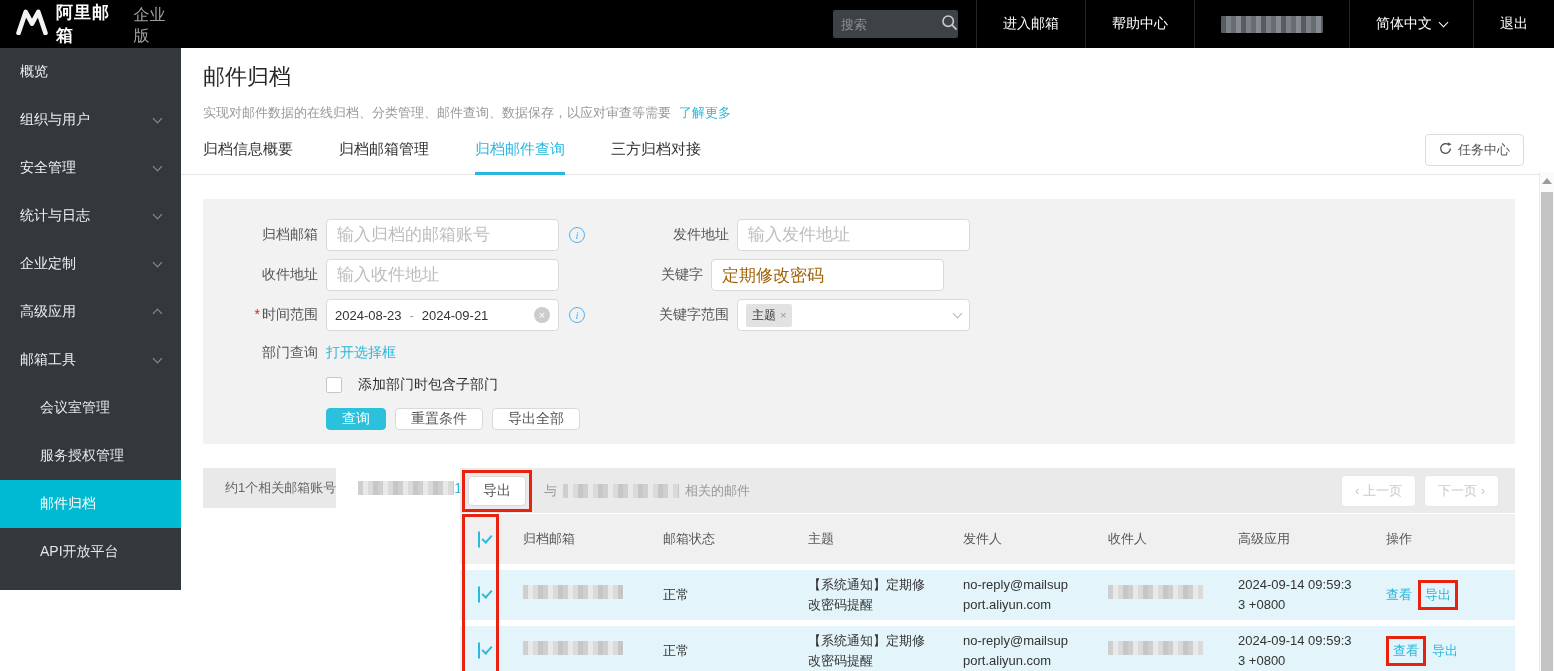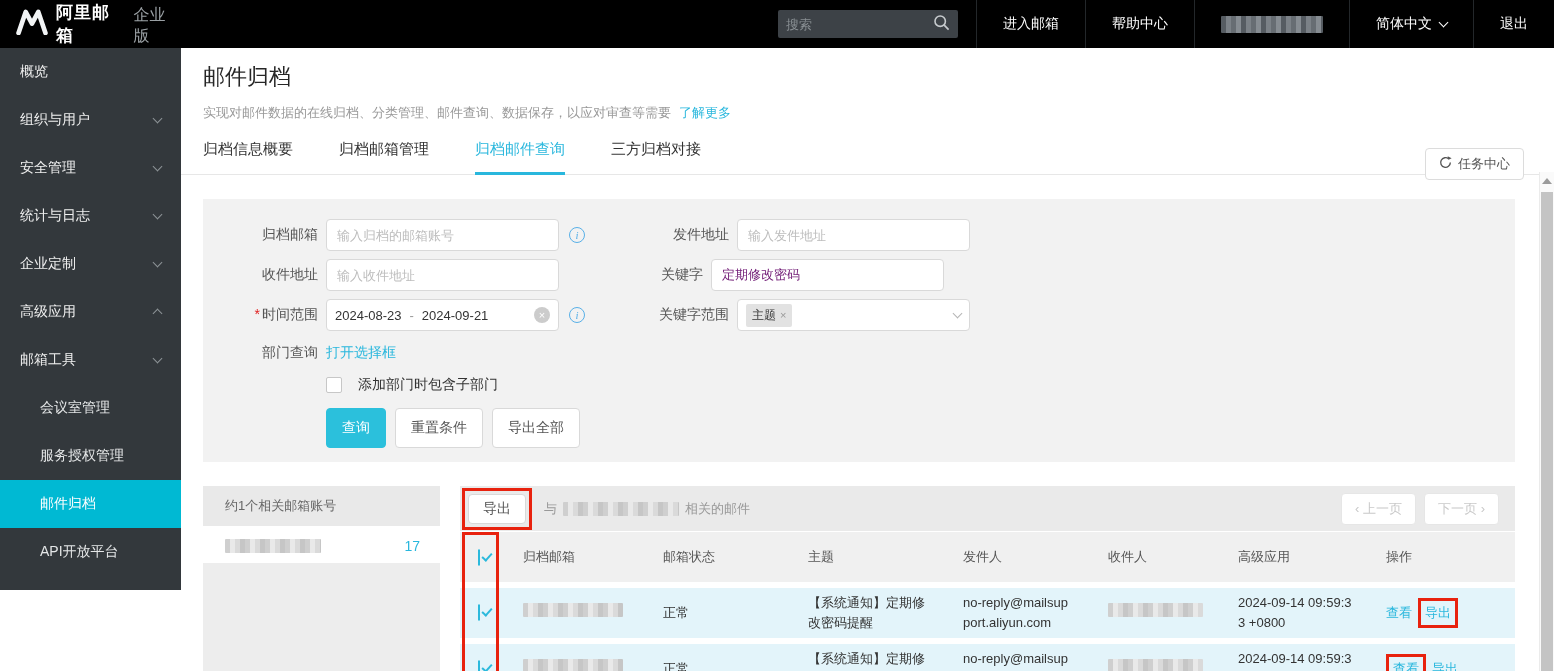--- a/index.html
+++ b/index.html
@@ -6,21 +6,21 @@
   html,body { width:1554px; height:671px; overflow:hidden; }
   body { font-family: "Liberation Sans", "DejaVu Sans", sans-serif; background:#fff; }
   .page { width:1554px; height:671px; position:relative; overflow:hidden; }
 
   
   .topbar { height:48px; background:#000000; display:flex; align-items:center; color:#fff; }
   .brand-area { display:flex; align-items:center; padding-left:16px; width:181px; flex:none; }
   .brand-name { font-size:17px; font-weight:bold; margin-left:8px; letter-spacing:1px; }
   .brand-suffix { font-size:16px; color:#9aa0a4; margin-left:6px; margin-top:3px; }
   .topbar-right { margin-left:auto; display:flex; align-items:center; height:100%; }
-  .search-box { width:180px; height:28px; background:#3d4247; border-radius:2px; display:flex; align-items:center; padding:0 8px; margin-right:18px; }
+  .search-box { width:125px; height:28px; background:#3d4247; border-radius:2px; display:flex; align-items:center; padding:0 8px; margin-right:18px; }
   .search-box input { flex:1; background:transparent; border:none; outline:none; color:#cfd3d6; font-size:13px; width:100px; font-family:inherit; }
   .search-box input::placeholder { color:#8a9094; }
   .top-item { height:100%; display:flex; align-items:center; padding:0 26px; font-size:14px; border-left:1px solid #23272a; cursor:pointer; }
   .chev { display:inline-block; width:7px; height:7px; border-right:1.5px solid currentColor; border-bottom:1.5px solid currentColor; transform:rotate(45deg); margin-left:8px; margin-top:-3px; }
   .chev.up { transform:rotate(-135deg); margin-top:3px; }
 
   
   .mosaic { display:inline-block; height:14px; border-radius:1px;
     background-image:
       repeating-linear-gradient(90deg,#cfcfcf 0 5px,#e9e9e9 5px 10px,#dadada 10px 15px,#c6c6c6 15px 20px),
@@ -43,49 +43,49 @@
   .page-header { padding:14px 0 0 22px; }
   .page-title { font-size:22px; color:#262626; font-weight:normal; }
   .page-sub { margin-top:12px; font-size:13px; color:#999; }
   .link { color:#29b7dd; cursor:pointer; text-decoration:none; }
   .page-sub .link { margin-left:8px; }
 
   .tabs { margin-top:18px; padding-left:22px; border-bottom:1px solid #e7e7e7; display:flex; gap:46px; }
   .tab { font-size:15px; color:#333; padding-bottom:13px; cursor:pointer; }
   .tab.active { color:#29b7dd; border-bottom:3px solid #29b7dd; margin-bottom:-1px; }
 
-  .task-center { position:absolute; top:100px; right:30px; border:1px solid #dcdcdc; border-radius:4px; background:#fff; padding:6px 13px; font-size:13px; color:#555; display:flex; align-items:center; gap:6px; cursor:pointer; }
+  .task-center { position:absolute; top:86px; right:30px; border:1px solid #dcdcdc; border-radius:4px; background:#fff; padding:6px 13px; font-size:13px; color:#555; display:flex; align-items:center; gap:6px; cursor:pointer; }
 
   
   .form-panel { margin:24px 39px 0 22px; background:#f2f2f2; padding:12px 0 14px 0; }
   .f-row { display:flex; align-items:center; margin-top:8px; }
   .f-label { width:115px; text-align:right; font-size:14px; color:#555; flex:none; }
   .f-label .req { color:#e02020; margin-right:2px; }
   .f-input-wrap { margin-left:8px; position:relative; display:flex; align-items:center; }
-  .f-input { width:233px; height:32px; border:1px solid #d9d9d9; border-radius:4px; background:#fff; font-size:13px; color:#701a75; padding:0 10px; outline:none; font-family:inherit; }
+  .f-input { width:233px; height:32px; border:1px solid #d9d9d9; border-radius:4px; background:#fff; font-size:17px; color:#a16207; padding:0 10px; outline:none; font-family:inherit; }
   .f-input::placeholder { color:#bdbdbd; }
   .info-icon { width:16px; height:16px; border:1px solid #58b0e8; color:#58b0e8; border-radius:50%; font-size:11px; font-style:italic; font-family:"Liberation Serif",serif; display:flex; align-items:center; justify-content:center; margin-left:10px; cursor:pointer; flex:none; }
   .f-label2 { width:120px; margin-left:24px; text-align:right; font-size:14px; color:#555; flex:none; }
   .date-box { width:233px; height:32px; border:1px solid #d9d9d9; border-radius:4px; background:#fff; display:flex; align-items:center; font-size:13px; color:#333; padding:0 8px; gap:8px; cursor:pointer; }
   .clear-icon { margin-left:auto; width:16px; height:16px; border-radius:50%; background:#ccc; color:#fff; font-size:11px; display:flex; align-items:center; justify-content:center; cursor:pointer; }
   .select-box { width:233px; height:32px; border:1px solid #d9d9d9; border-radius:4px; background:#fff; display:flex; align-items:center; padding:0 8px; cursor:pointer; }
   .tag { background:#e2e2e2; border-radius:2px; font-size:12px; color:#333; padding:3px 6px; display:flex; align-items:center; gap:4px; }
   .tag .x { color:#999; font-size:11px; cursor:pointer; }
   .select-box .chev { margin-left:auto; color:#b5b5b5; }
   .checkbox { width:16px; height:16px; border:1px solid #c7c7c7; background:#fff; border-radius:2px; position:relative; flex:none; cursor:pointer; }
   .checkbox.checked { border-color:#2bb9dc; }
   .checkbox.checked::after { content:""; position:absolute; left:2.5px; top:3px; width:8px; height:4px; border-left:2px solid #2bb9dc; border-bottom:2px solid #2bb9dc; transform:rotate(-48deg); }
   .cb-row { margin:14px 0 0 123px; display:flex; align-items:center; gap:16px; font-size:14px; color:#333; }
   .btn-row { margin:14px 0 0 123px; display:flex; gap:9px; }
-  .btn { border-radius:4px; font-size:14px; padding:10px 15px; cursor:pointer; border:1px solid #d9d9d9; background:#fff; color:#555; font-family:inherit; }
+  .btn { border-radius:4px; font-size:14px; padding:1px 15px; cursor:pointer; border:1px solid #d9d9d9; background:#fff; color:#555; font-family:inherit; }
   .btn.primary { background:#2bc0dc; border-color:#2bc0dc; color:#fff; }
 
   
   .bottom { flex:1; display:flex; gap:20px; margin:24px 39px 0 22px; overflow:hidden; }
-  .left-panel { width:237px; flex:none; display:flex; flex-direction:column; }
+  .left-panel { width:237px; flex:none; display:flex; flex-direction:row; }
   .lp-header { height:40px; background:#e9e9e9; color:#666; font-size:13px; display:flex; align-items:center; padding-left:22px; flex:none; }
   .lp-row { height:30px; margin-top:5px; background:#fff; display:flex; align-items:center; padding:0 20px 0 22px; flex:none; cursor:pointer; }
   .lp-count { margin-left:auto; color:#29b7dd; font-size:14px; }
   .lp-fill { flex:1; background:#ededed; margin-top:2px; }
 
   .right-panel { flex:1; display:flex; flex-direction:column; position:relative; overflow:hidden; }
   .toolbar { height:45px; background:#eaeaea; display:flex; align-items:center; padding:0 16px 0 2px; flex:none; }
   .red-box { border:3px solid #e8220e; }
   .export-wrap { padding:3px; display:inline-block; }
   .toolbar .btn.small { padding:5px 14px; }

